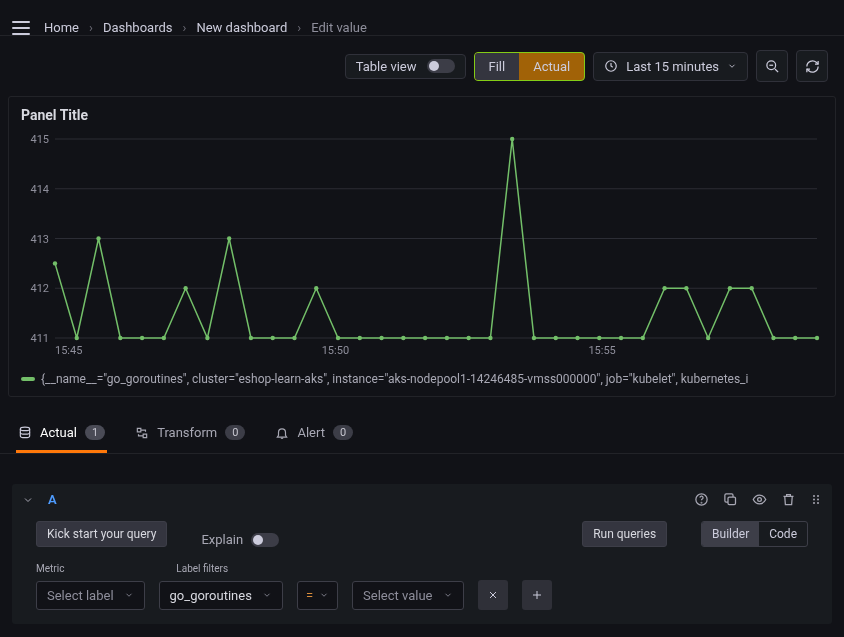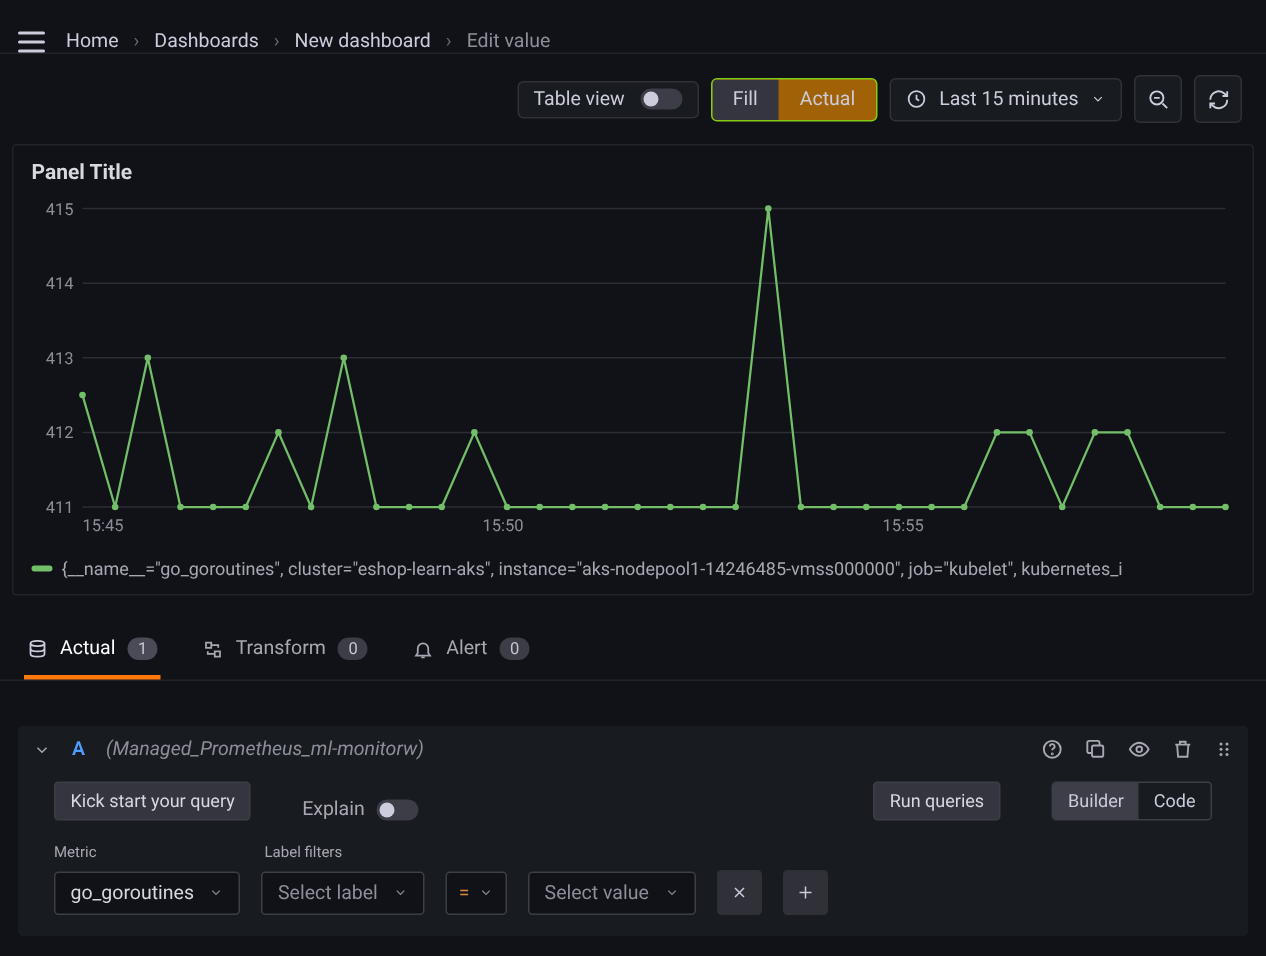--- a/index.html
+++ b/index.html
@@ -202,21 +202,20 @@
 </div>
 
 <div class="truncbar"></div>
 
 <div class="query-block">
   <div class="qb-head">
     <svg class="qb-chevron" width="12" height="12" viewBox="0 0 24 24" fill="none" stroke="#a8a8b4" stroke-width="2">
         <path d="M6 9l6 6 6-6"></path>
       </svg>
     <span class="qb-letter">A</span>
-    <span class="qb-ds">(Managed_Prometheus_ml-monitorw)</span>
     <span class="qb-spacer"></span>
     <div class="qb-icons">
       <svg class="ic" width="15" height="15" viewBox="0 0 24 24" fill="none" stroke="currentColor" stroke-width="2">
           <circle cx="12" cy="12" r="9"></circle>
           <path d="M9.5 9a2.5 2.5 0 1 1 3.5 2.3c-.8.4-1 1-1 1.7"></path>
           <circle cx="12" cy="17" r="0.5" fill="currentColor"></circle>
         </svg>
       <svg class="ic" width="15" height="15" viewBox="0 0 24 24" fill="none" stroke="currentColor" stroke-width="2">
           <rect x="8" y="8" width="12" height="12" rx="2"></rect>
           <path d="M16 8V5a2 2 0 0 0-2-2H5a2 2 0 0 0-2 2v9a2 2 0 0 0 2 2h3"></path>
@@ -252,28 +251,28 @@
       <div class="m">Code</div>
     </div>
   </div>
 
   <div class="qb-labels">
     <span>Metric</span>
     <span style="margin-left:52px">Label filters</span>
   </div>
 
   <div class="qb-fields">
+    <div class="select placeholder">
+      <span>Select label</span>
+      <svg width="10" height="10" viewBox="0 0 24 24" fill="none" stroke="#8e8e9b" stroke-width="2">
+          <path d="M6 9l6 6 6-6"></path>
+        </svg>
+    </div>
     <div class="select">
       <span>go_goroutines</span>
-      <svg width="10" height="10" viewBox="0 0 24 24" fill="none" stroke="#8e8e9b" stroke-width="2">
-          <path d="M6 9l6 6 6-6"></path>
-        </svg>
-    </div>
-    <div class="select placeholder">
-      <span>Select label</span>
       <svg width="10" height="10" viewBox="0 0 24 24" fill="none" stroke="#8e8e9b" stroke-width="2">
           <path d="M6 9l6 6 6-6"></path>
         </svg>
     </div>
     <div class="eq">
       <span class="op">=</span>
       <svg width="10" height="10" viewBox="0 0 24 24" fill="none" stroke="#8e8e9b" stroke-width="2">
           <path d="M6 9l6 6 6-6"></path>
         </svg>
     </div>

